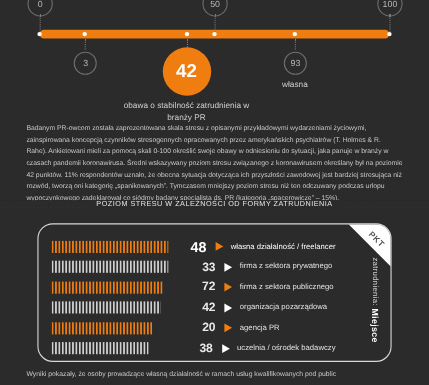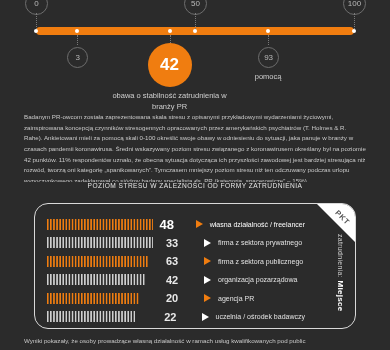--- a/index.html
+++ b/index.html
@@ -82,21 +82,21 @@
     background-repeat:repeat-x;
   }
   .bar.o{
     background-image:linear-gradient(to right,#F07D10 0 1.9px,#2b2b2b 1.9px 3.1px);
   }
   .bar.w{
     background-image:linear-gradient(to right,#cfcfcf 0 1.9px,#2b2b2b 1.9px 3.1px);
   }
 
   .val{
-    width:30px;font-size:11px;font-weight:bold;
+    width:30px;text-align:right;font-size:11px;font-weight:bold;
     color:#e9e9e9;margin-left:6px;
   }
   .val.hi{font-size:13px;color:#ffffff;}
 
   .tri{
     width:0;height:0;margin-left:8px;
     border-top:4.5px solid transparent;border-bottom:4.5px solid transparent;
   }
   .tri.o{border-left:7px solid #F07D10;}
   .tri.w{border-left:7px solid #ffffff;}
@@ -149,21 +149,21 @@
     <div class="tick-dot" style="left: 77.34px; top: 31px;"></div>
     <div class="tick-line" style="left: 77.34px; top: 35px; height: 10px;"></div>
     <div class="ring" style="left: 77.34px; top: 47px;">3</div>
     <div class="tick-dot" style="left: 169.56px; top: 31px;"></div>
     <div class="tick-line" style="left: 169.56px; top: 35px; height: 8px;"></div>
     <div class="bubble" style="left: 169.56px; top: 43px;">42</div>
     <div class="cap multi" style="left: 169.56px; top: 91px;">obawa o stabilność zatrudnienia w branży PR</div>
     <div class="tick-dot" style="left: 268.14px; top: 31px;"></div>
     <div class="tick-line" style="left: 268.14px; top: 35px; height: 10px;"></div>
     <div class="ring" style="left: 268.14px; top: 47px;">93</div>
-    <div class="cap" style="left: 268.14px; top: 72px; width: 80px; margin-left: -40px;">pomocą</div>
+    <div class="cap" style="left: 268.14px; top: 72px; width: 80px; margin-left: -40px;">własna</div>
   </div>
 
 <div class="para">Badanym PR-owcom została zaprezentowana skala stresu z opisanymi przykładowymi wydarzeniami życiowymi, zainspirowana koncepcją czynników stresogennych opracowanych przez amerykańskich psychiatrów (T. Holmes &amp; R. Rahe). Ankietowani mieli za pomocą skali 0-100 określić swoje obawy w odniesieniu do sytuacji, jaka panuje w branży w czasach pandemii koronawirusa. Średni wskazywany poziom stresu związanego z koronawirusem  określany był na poziomie 42 punktów. 11% respondentów uznało, że obecna sytuacja dotycząca ich przyszłości zawodowej jest bardziej stresująca niż rozwód, tworzą oni kategorię „spanikowanych”. Tymczasem mniejszy poziom stresu niż ten odczuwany podczas urlopu wypoczynkowego zadeklarował co siódmy badany specjalista ds. PR (kategoria „spacerowicze” – 15%).</div>
 
 <div class="divider"></div>
 <div class="section-title">
   <span>POZIOM STRESU W ZALEŻNOŚCI OD FORMY ZATRUDNIENIA</span>
 </div>
 
 <div class="panel">
@@ -175,39 +175,39 @@
         <div class="lbl hi">własna działalność / freelancer</div>
       </div>
       <div class="row">
         <div class="bar w" style="width: 105.938px;"></div>
         <div class="val" style="margin-left: 13.0625px;">33</div>
         <div class="tri w"></div>
         <div class="lbl">firma z sektora prywatnego</div>
       </div>
       <div class="row">
         <div class="bar o" style="width: 101.229px;"></div>
-        <div class="val" style="margin-left: 17.7708px;">63</div>
+        <div class="val" style="margin-left: 17.7708px;">72</div>
         <div class="tri o"></div>
         <div class="lbl">firma z sektora publicznego</div>
       </div>
       <div class="row">
         <div class="bar w" style="width: 98.875px;"></div>
         <div class="val" style="margin-left: 20.125px;">42</div>
         <div class="tri w"></div>
         <div class="lbl">organizacja pozarządowa</div>
       </div>
       <div class="row">
         <div class="bar o" style="width: 91.8125px;"></div>
         <div class="val" style="margin-left: 27.1875px;">20</div>
         <div class="tri o"></div>
         <div class="lbl">agencja PR</div>
       </div>
       <div class="row">
         <div class="bar w" style="width: 89.4583px;"></div>
-        <div class="val" style="margin-left: 29.5417px;">22</div>
+        <div class="val" style="margin-left: 29.5417px;">38</div>
         <div class="tri w"></div>
         <div class="lbl">uczelnia / ośrodek badawczy</div>
       </div>
     </div>
 
   <div class="vlabel">
     <span class="small">zatrudnienia:</span>&nbsp;<span>Miejsce</span>
   </div>
 
   <div class="ribbon"></div>

